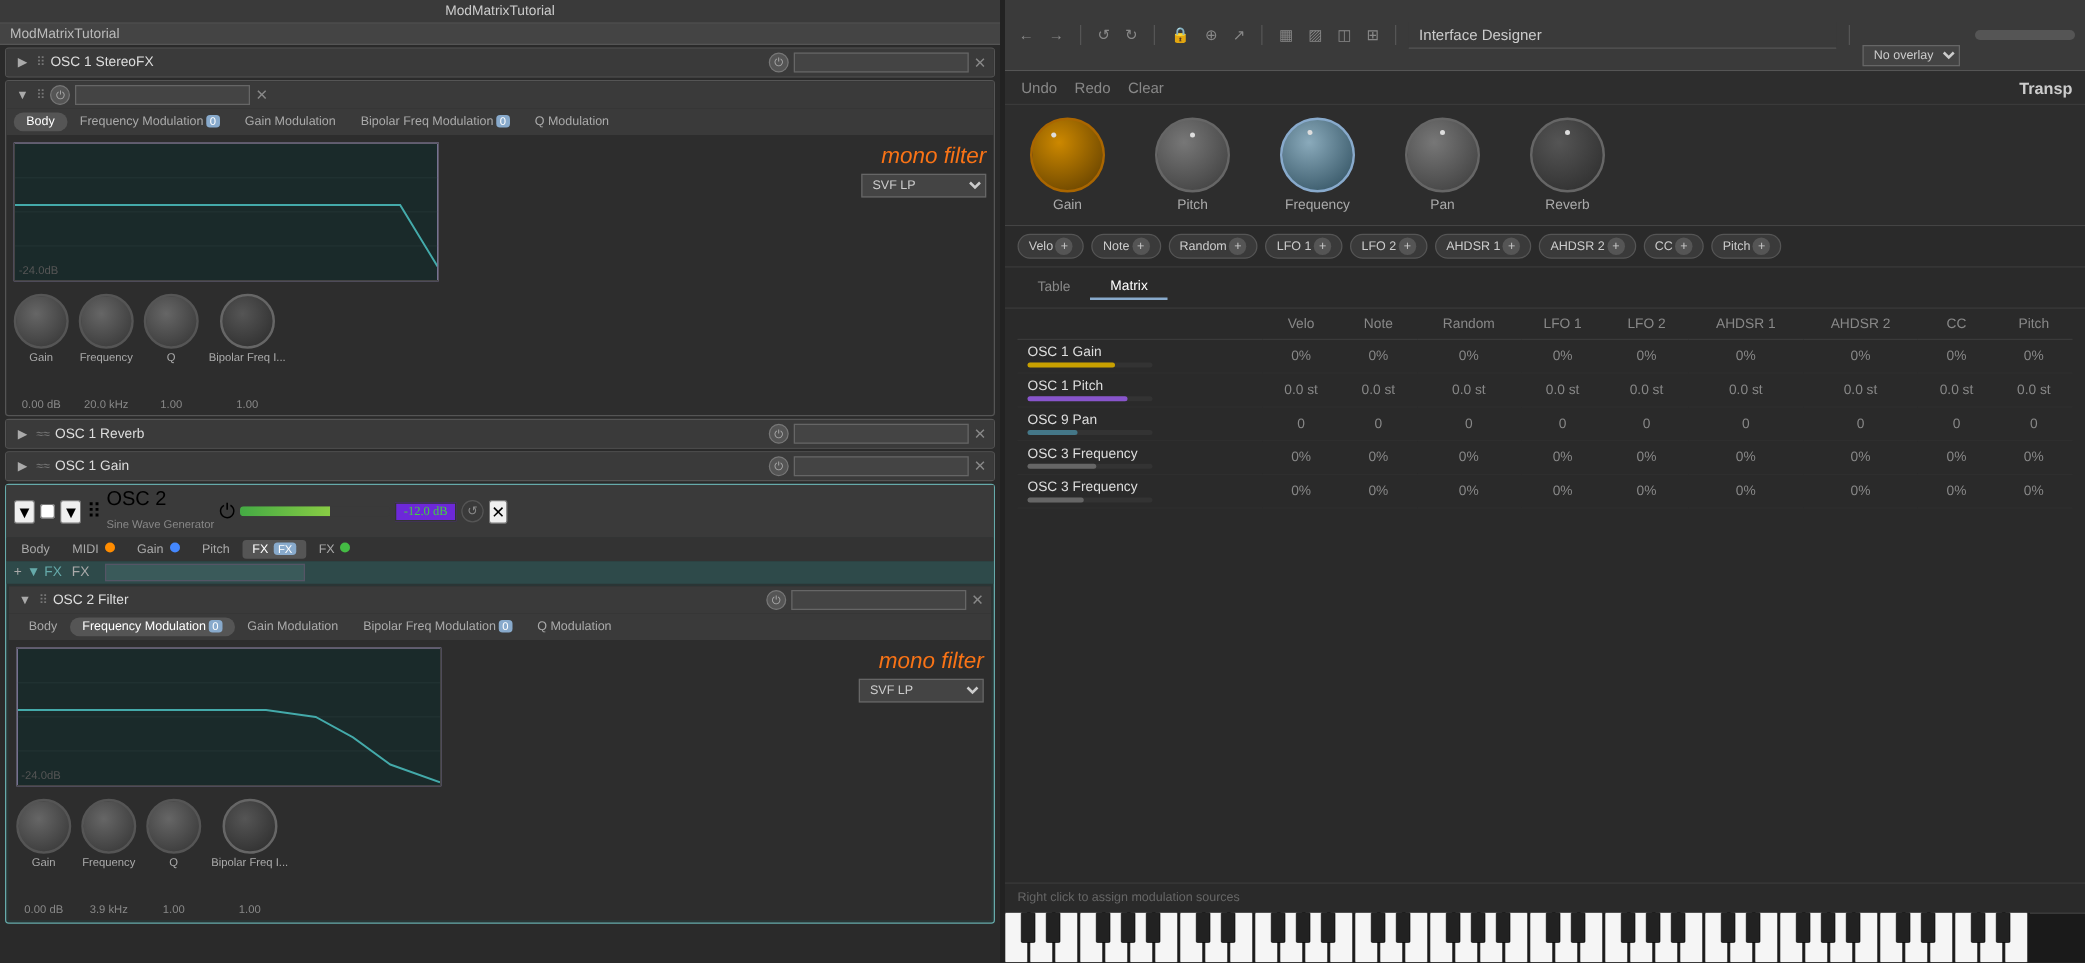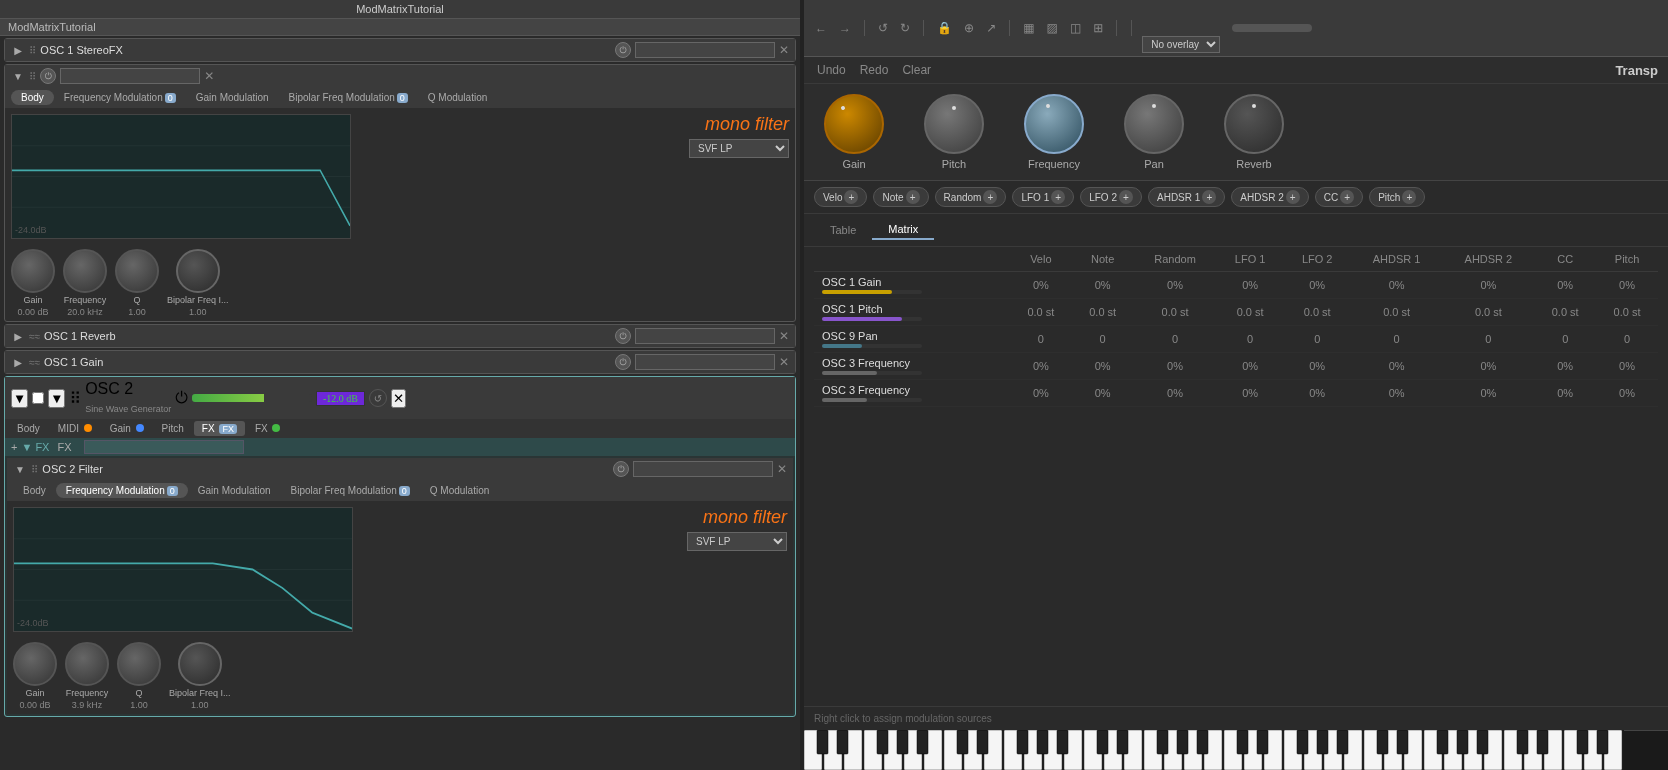--- a/index.html
+++ b/index.html
@@ -105,21 +105,21 @@
       background: #555; color: #fff;
     }
 
     .filter-content {
       padding: 6px;
       display: flex;
       gap: 10px;
     }
 
     .filter-graph {
-      width: 340px; height: 125px;
+      width: 340px; height: 111px;
       background: #c4b5fd;
       border: 1px solid #444;
       position: relative;
       overflow: hidden;
     }
 
     .filter-graph-label {
       position: absolute; color: #555; font-size: 9px; left: 3px;
     }
 
@@ -162,21 +162,21 @@
 
     .knob.large {
       width: 44px; height: 44px;
     }
 
     .knob-label {
       font-size: 9px; color: #aaa; text-align: center;
     }
 
     .knob-value {
-      font-size: 9px; color: #888; text-align: center;
+      font-size: 9px; color: #888; text-align: center; margin-top: 25px;
     }
 
     .knob-bipolar {
       width: 44px; height: 44px;
       border-radius: 50%;
       background: radial-gradient(circle at 40% 35%, #555, #2a2a2a);
       border: 2px solid #666;
       cursor: pointer;
     }
 
@@ -622,20 +622,21 @@
     <div class="toolbar-sep"></div>
     <button class="toolbar-btn">🔒</button>
     <button class="toolbar-btn">⊕</button>
     <button class="toolbar-btn">↗</button>
     <div class="toolbar-sep"></div>
     <button class="toolbar-btn">▦</button>
     <button class="toolbar-btn">▨</button>
     <button class="toolbar-btn">◫</button>
     <button class="toolbar-btn">⊞</button>
     <div class="toolbar-sep"></div>
+    <span class="right-title-bar title">Interface Designer</span>
     <div class="toolbar-sep"></div>
     <select class="overlay-select">
       <option>No overlay</option>
     </select>
     <div style="width:80px;height:8px;background:#555;border-radius:4px;margin-left:6px;cursor:pointer"></div>
   </div>
 
   <div style="display:flex;align-items:center;padding:4px 10px;background:#2d2d2d;gap:8px;border-bottom:1px solid #3a3a3a">
     <button class="toolbar-btn">Undo</button>
     <button class="toolbar-btn">Redo</button>

